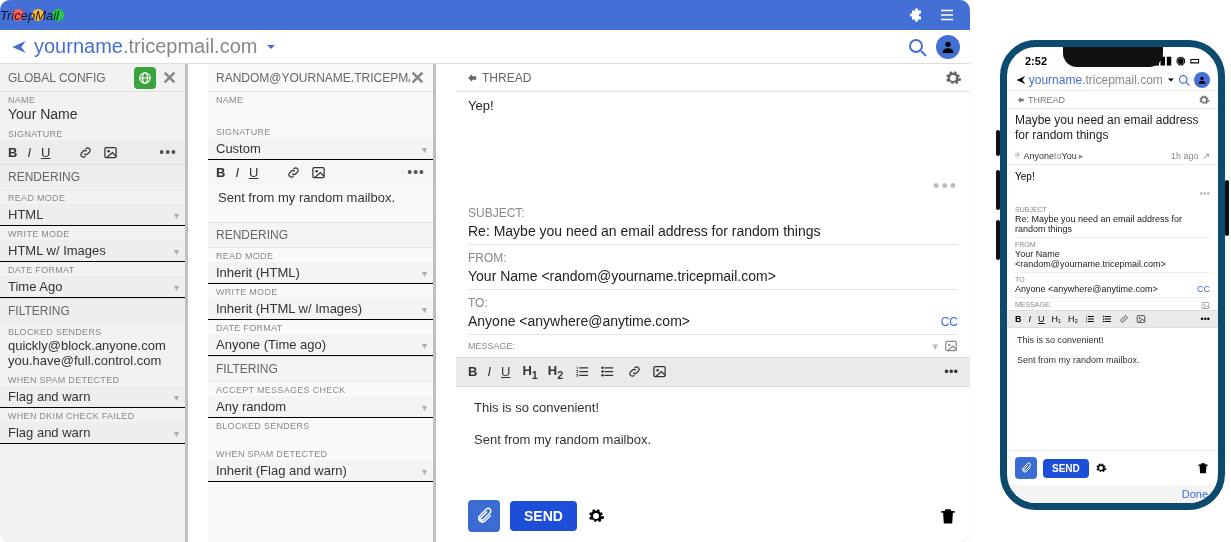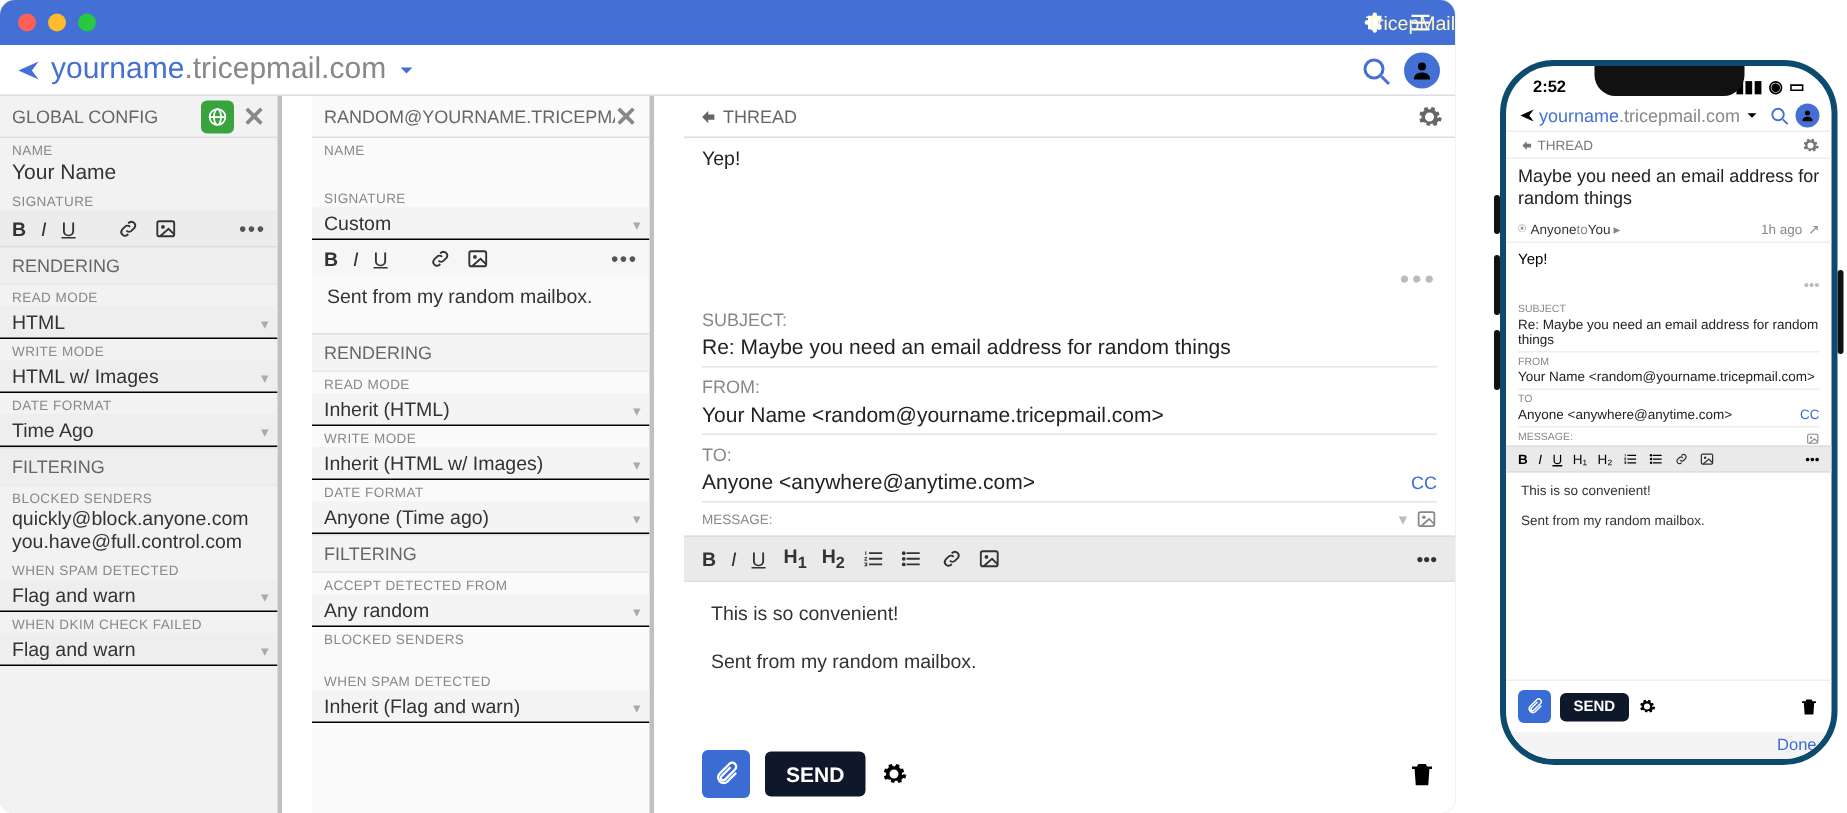--- a/index.html
+++ b/index.html
@@ -5,21 +5,21 @@
   * { box-sizing: border-box; margin: 0; padding: 0; font-family: -apple-system, BlinkMacSystemFont, "Segoe UI", Helvetica, Arial, sans-serif; }
   body { background: #fff; width: 1231px; height: 542px; position: relative; }
   .stage { display:flex; gap: 30px; align-items:flex-start; }
 
   
   .window { width: 970px; height: 542px; border-radius:10px; overflow:hidden; box-shadow: 0 0 1px rgba(0,0,0,.3); display:flex; flex-direction:column; }
   .titlebar { height:30px; background:#4470d6; display:flex; align-items:center; position:relative; }
   .traffic { display:flex; gap:8px; padding-left:12px;}
   .traffic span { width:12px;height:12px;border-radius:50%; display:block;}
   .tr-close{background:#ff5f57;} .tr-min{background:#febc2e;} .tr-max{background:#28c840;}
-  .titlebar .title { position:absolute; left:0; right:0; text-align:right; color:#fef9c3; font-size:13px; font-weight:400;}
+  .titlebar .title { position:absolute; left:0; right:0; text-align:left; color:#0f172a; font-size:13px; font-weight:400;font-style:italic;}
   .titlebar .right { margin-left:auto; display:flex; gap:14px; padding-right:14px; color:#fff; font-size:18px;}
   .urlbar { height:34px; background:#fff; border-bottom:1px solid #ddd; display:flex; align-items:center; padding:0 10px;}
   .brandicon { width:18px;height:18px; color:#4470d6;}
   .url { font-size:20px; color:#4470d6; margin-left:6px; display:flex; align-items:center;}
   .url .u1{color:#4470d6;}
   .url .u2{color:#888;}
   .url svg.chev { width:16px;height:16px; fill:#999; margin-left:6px;}
   .urlbar .urlright{margin-left:auto; display:flex; gap:8px; align-items:center;}
   .search-ico{ width:22px;height:22px;}
   .avatar{ width:24px;height:24px; background:#4470d6; border-radius:50%; display:flex; align-items:center; justify-content:center;}
@@ -67,28 +67,28 @@
   .cf .cc{ color:#3b6cd4; font-size:12px; margin-left:auto;}
   .msghdr{ display:flex; align-items:center; padding:4px 12px; font-size:9px; color:#888;}
   .msghdr .sp{flex:1;}
   .msgtoolbar{ display:flex; align-items:center; gap:12px; padding:5px 12px; background:#eaeaea; color:#333; font-size:13px; border-top:1px solid #ddd; border-bottom:1px solid #ddd;}
   .msgtoolbar .grp{display:flex; gap:10px; align-items:center;}
   .msgtoolbar .sp{flex:1;}
   .msgtext{ padding:10px 18px; font-size:13px; color:#333; line-height:1.7;}
   .sendrow{ display:flex; align-items:center; gap:10px; padding:10px 12px; margin-top:auto;}
   .attach{ width:32px;height:32px; background:#3b6cd4; border-radius:4px; display:flex;align-items:center;justify-content:center;}
   .attach svg{width:18px;height:18px;fill:#fff;}
-  .sendbtn{ background:#0f172a; color:#fff; border:none; border-radius:4px; padding:7px 14px; font-size:14px; font-weight:600; cursor:pointer;}
+  .sendbtn{ background:#1d4ed8; color:#fff; border:none; border-radius:4px; padding:7px 14px; font-size:14px; font-weight:600; cursor:pointer;}
   .sendrow .sp{flex:1;}
   .trash{ width:20px;height:20px; fill:#c43c33;}
   .cogdim{ width:18px;height:18px; fill:#ccc;}
 
   
   .phone-wrap{ position:relative; width:225px; height:470px; margin-top:40px;}
-  .phone{ position:absolute; inset:0; border:4px solid #0c4a6e; border-radius:36px; background:#fff; overflow:hidden;}
+  .phone{ position:absolute; inset:0; border:7px solid #0c4a6e; border-radius:36px; background:#fff; overflow:hidden;}
   .notch{ position:absolute; top:0; left:50%; transform:translateX(-50%); width:100px; height:20px; background:#111; border-bottom-left-radius:14px; border-bottom-right-radius:14px; z-index:5;}
   .sidebtn{ position:absolute; background:#111; border-radius:3px;}
   .sb1{ left:-4px; top:90px; width:4px; height:26px;}
   .sb2{ left:-4px; top:130px; width:4px; height:40px;}
   .sb3{ left:-4px; top:180px; width:4px; height:40px;}
   .sb4{ right:-4px; top:140px; width:4px; height:56px;}
 
   .phcontent{ position:absolute; inset:0; display:flex; flex-direction:column; font-size:10px;}
   .phstatus{ height:22px; display:flex; align-items:flex-end; padding:0 18px 2px; font-size:11px; font-weight:600;}
   .phstatus .sp{flex:1;}
@@ -302,21 +302,21 @@
 
       <div class="section-title">RENDERING</div>
       <div class="field-label">READ MODE</div>
       <div class="select-row"><span>Inherit (HTML)</span><span class="tri">▾</span></div>
       <div class="field-label">WRITE MODE</div>
       <div class="select-row"><span>Inherit (HTML w/ Images)</span><span class="tri">▾</span></div>
       <div class="field-label">DATE FORMAT</div>
       <div class="select-row"><span>Anyone (Time ago)</span><span class="tri">▾</span></div>
 
       <div class="section-title">FILTERING</div>
-      <div class="field-label">ACCEPT DETECTED FROM</div>
+      <div class="field-label">ACCEPT MESSAGES CHECK</div>
       <div class="select-row"><span>Any random</span><span class="tri">▾</span></div>
       <div class="field-label">BLOCKED SENDERS</div>
       <div class="field-value" style="height:14px;"></div>
       <div class="field-label">WHEN SPAM DETECTED</div>
       <div class="select-row"><span>Inherit (Flag and warn)</span><span class="tri">▾</span></div>
     </div>
 
     <div class="pane p3">
       <div class="panehdr">
         <svg class="back" viewBox="0 0 24 24" style="fill:#777;">

